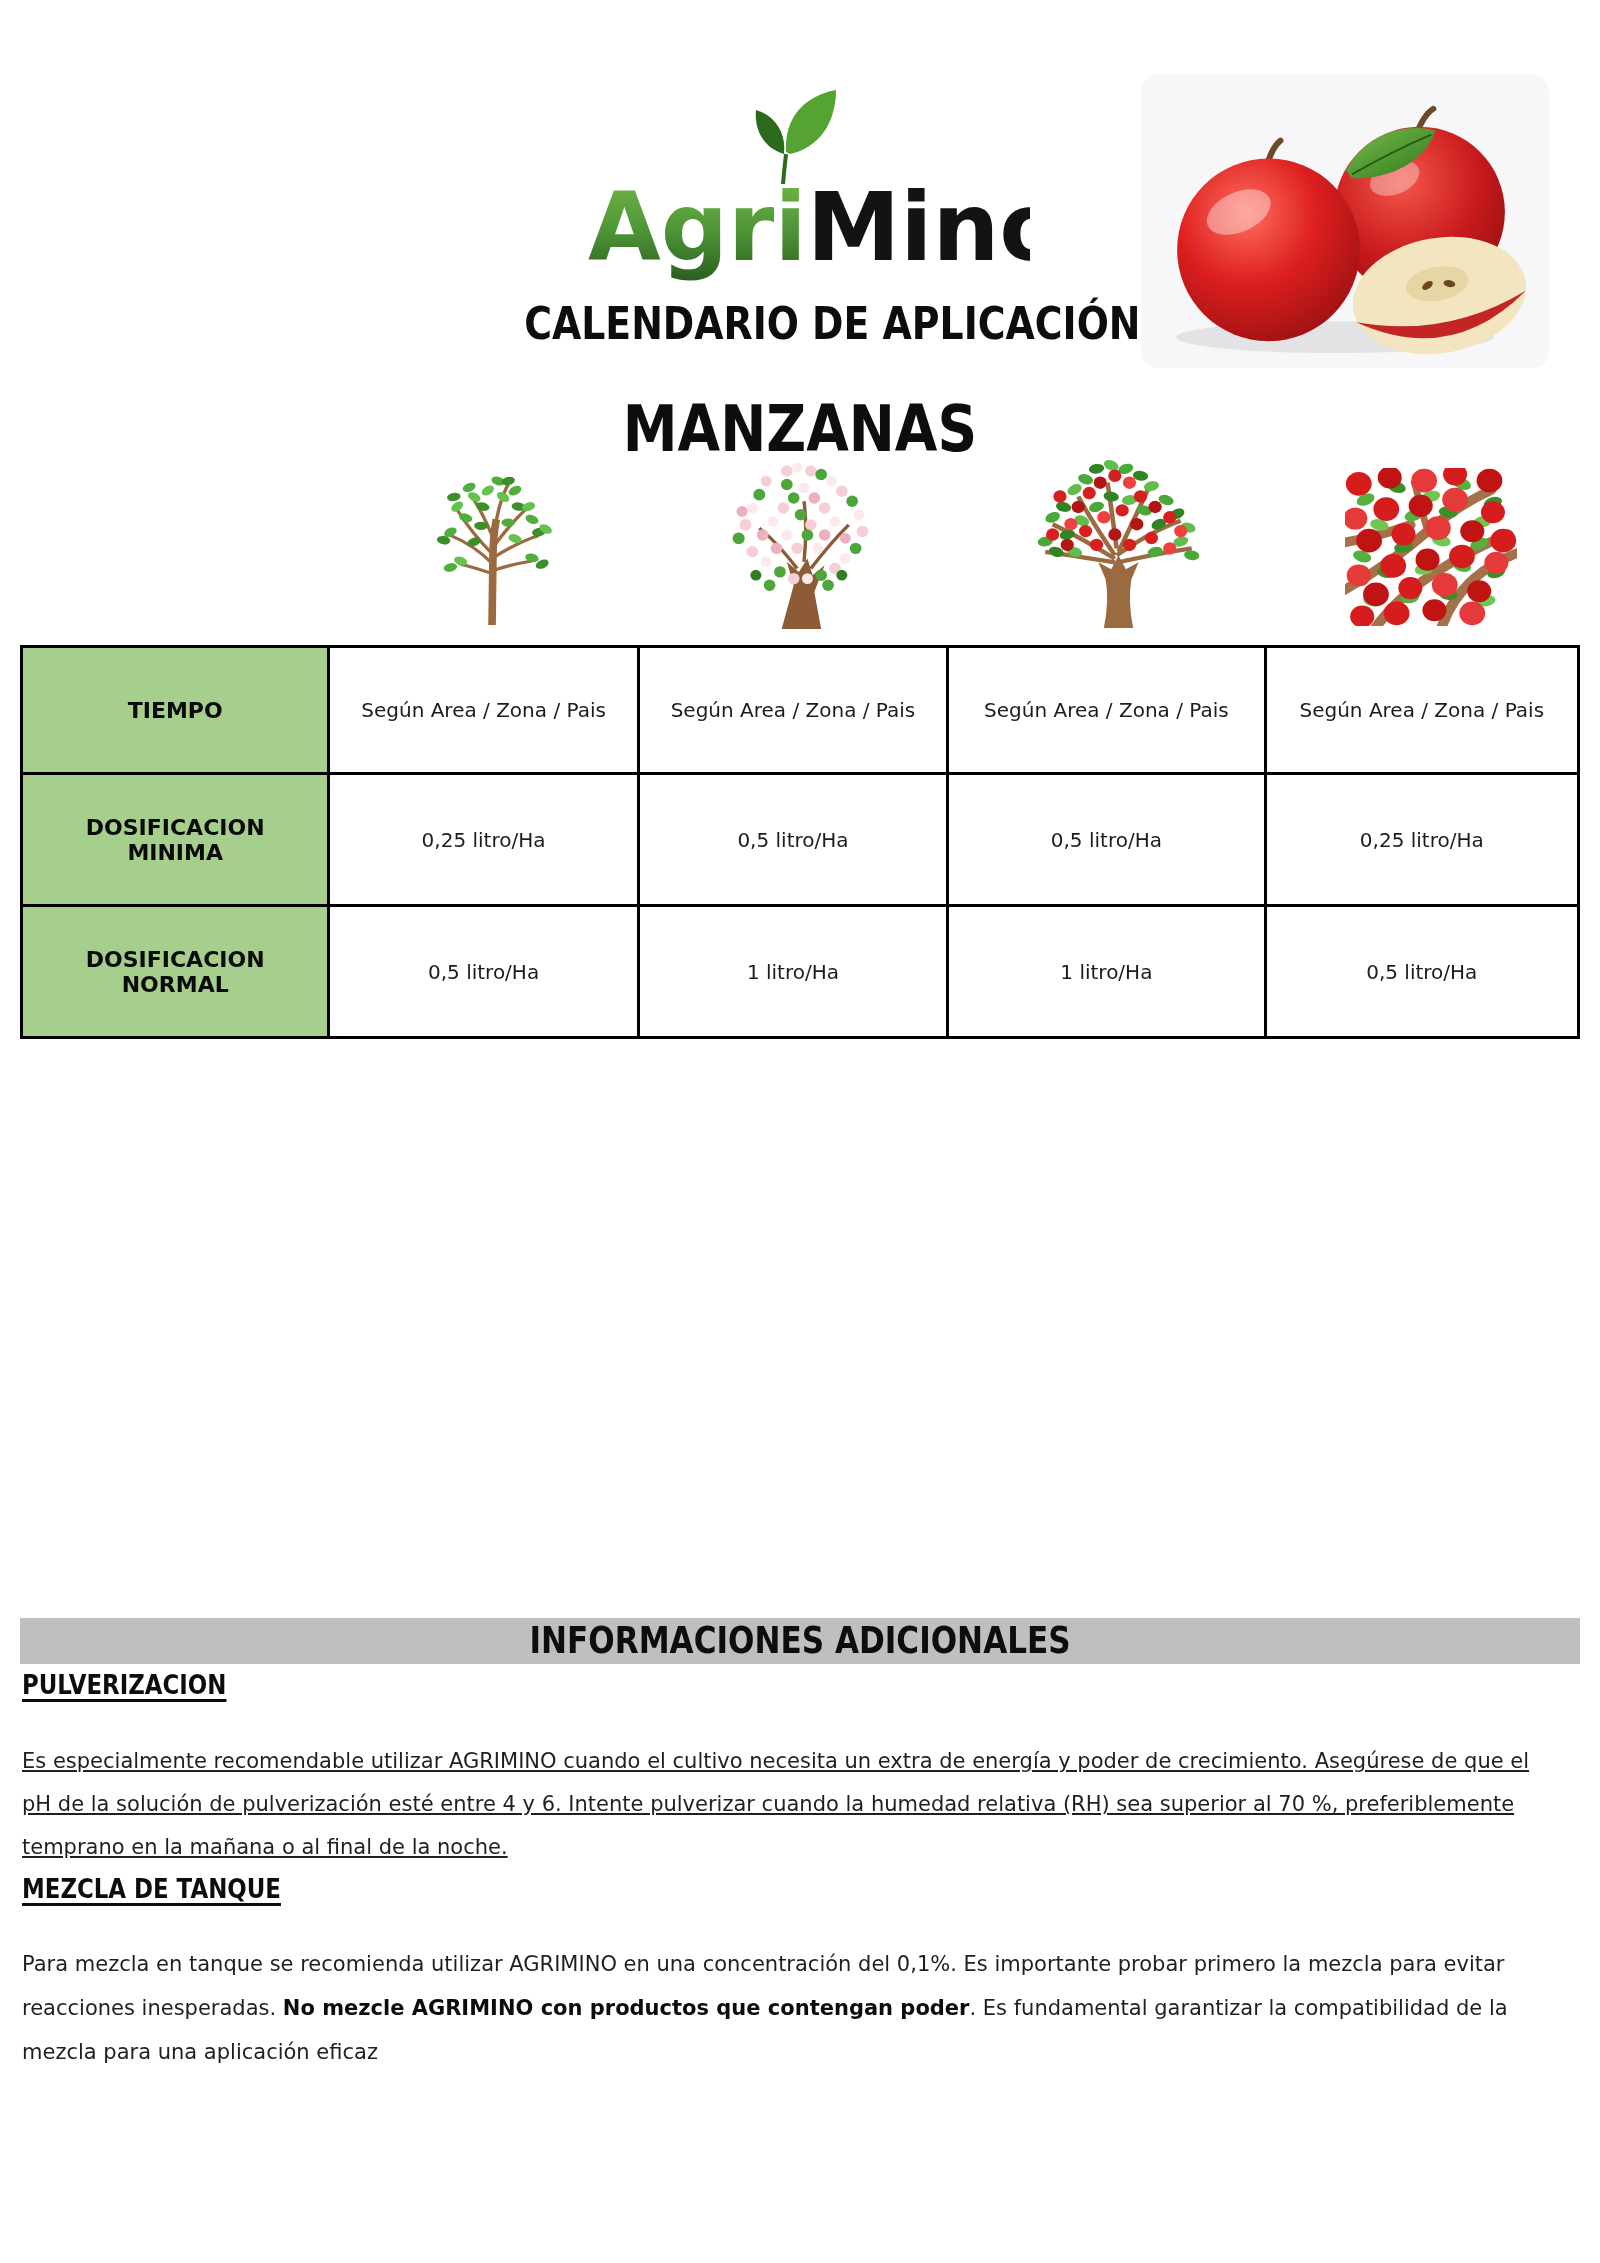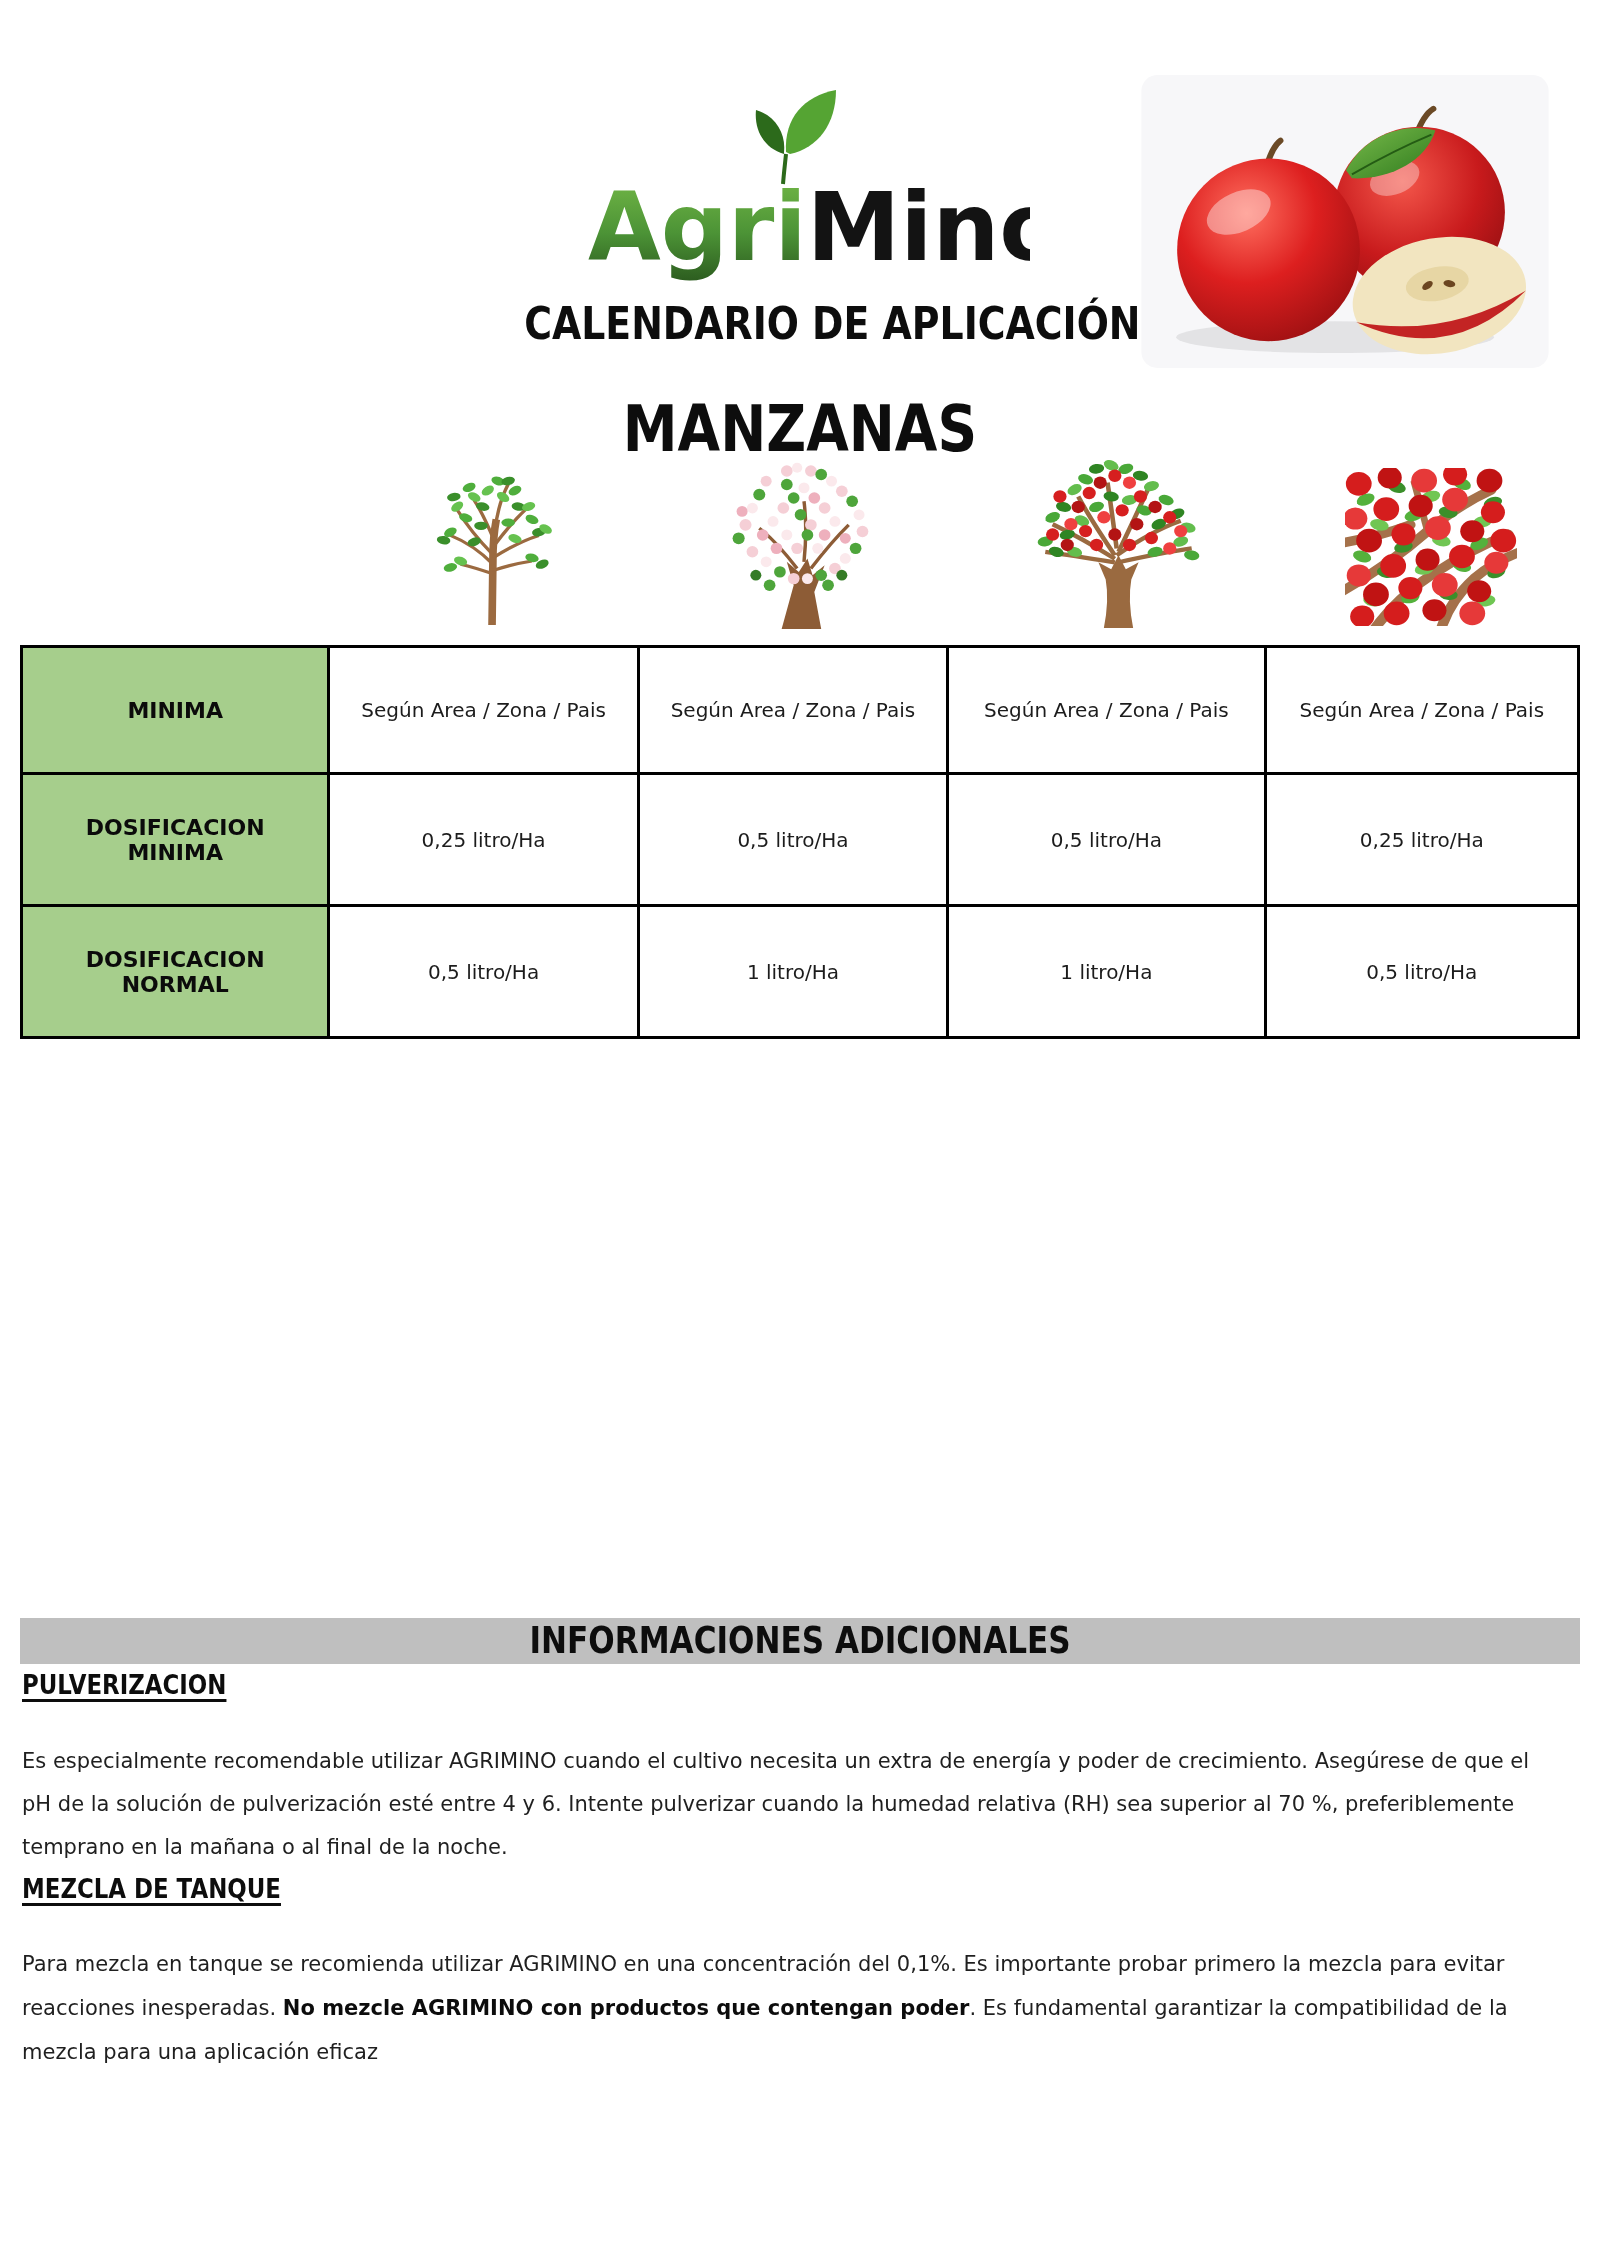--- a/index.html
+++ b/index.html
@@ -37,21 +37,21 @@
   #infobar{left:20px;top:1618px;width:1560px;height:46px;background:#bfbfbf;
     text-align:center;line-height:46px;}
   #infobar .big-cond{font-size:37px;transform:scaleX(0.84);}
   .subhead{font-size:26px;font-weight:bold;color:#0d0d0d;
     display:inline-block;transform:scaleX(0.88);transform-origin:left center;
     text-decoration:underline;text-decoration-thickness:2.5px;text-underline-offset:5px;
     white-space:nowrap;}
   #pulv-head{left:22px;top:1670px;}
   #mezcla-head{left:22px;top:1874px;}
   .para{left:22px;width:1528px;font-size:21px;line-height:43px;color:#1f1f1f;}
-  #pulv-text{top:1740px;}
+  #pulv-text{top:1740px;text-decoration:underline;}
   #mezcla-text{top:1942px;line-height:44px;}
   .boldpart{font-weight:bold;color:#0c0c0c;}
 </style>
 </head>
 <body>
 
 <svg id="logo" class="abs" viewBox="0 0 460 222">
   <defs>
     <linearGradient id="agriG" x1="0" y1="0" x2="0" y2="1">
       <stop offset="0" stop-color="#74b947"></stop>
@@ -346,21 +346,21 @@
   <table>
     <colgroup>
       <col style="width:306px">
         <col style="width:308px">
         <col style="width:308px">
         <col style="width:316px">
         <col style="width:312px">
     </colgroup>
     <tbody>
     <tr style="height:127px">
-      <td class="g">MINIMA</td>
+      <td class="g">TIEMPO</td>
       <td class="w">Según Area / Zona / Pais</td>
       <td class="w">Según Area / Zona / Pais</td>
       <td class="w">Según Area / Zona / Pais</td>
       <td class="w">Según Area / Zona / Pais</td>
     </tr>
     <tr style="height:132px">
       <td class="g">DOSIFICACION MINIMA</td>
       <td class="w">0,25 litro/Ha</td>
       <td class="w">0,5 litro/Ha</td>
       <td class="w">0,5 litro/Ha</td>

